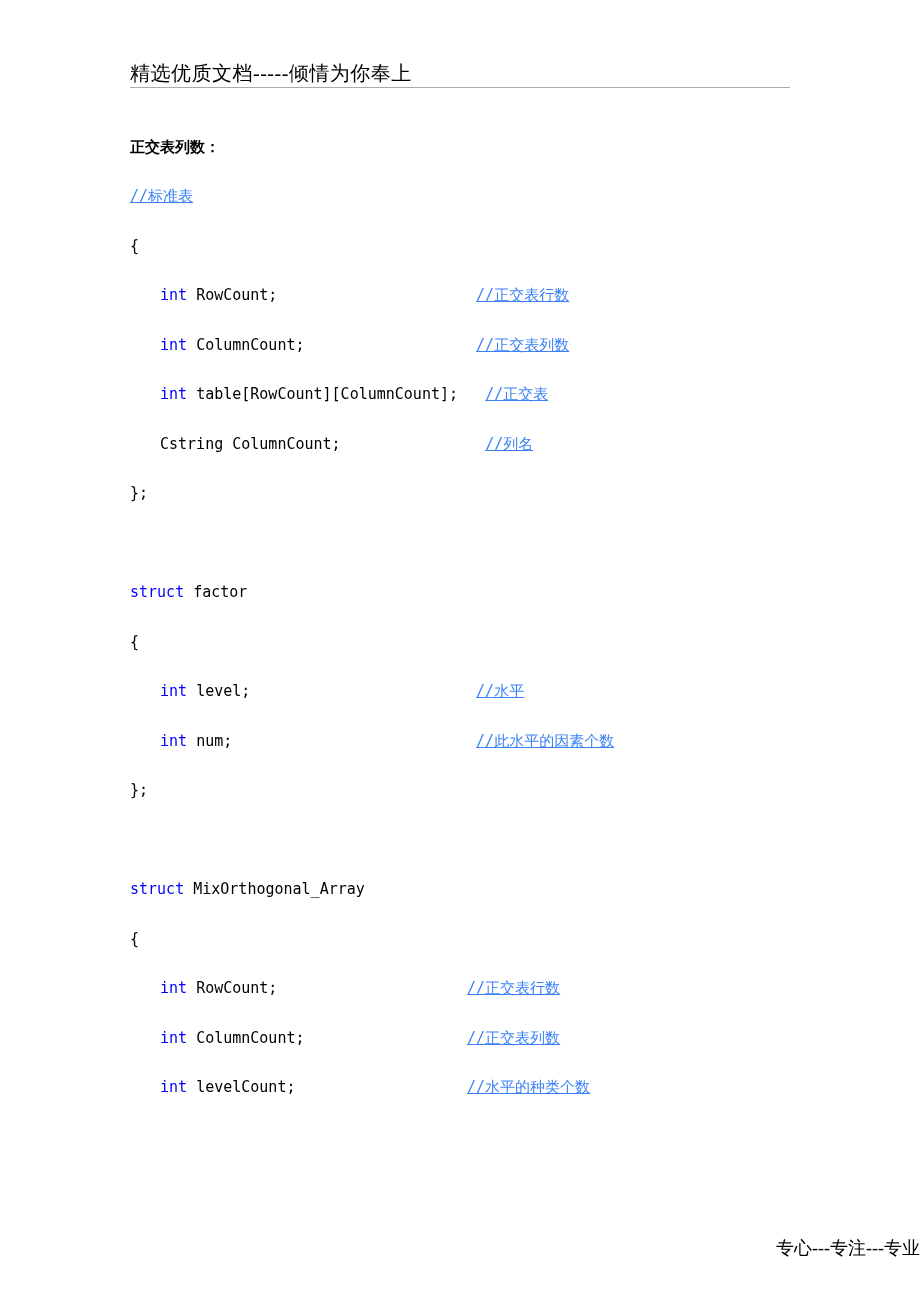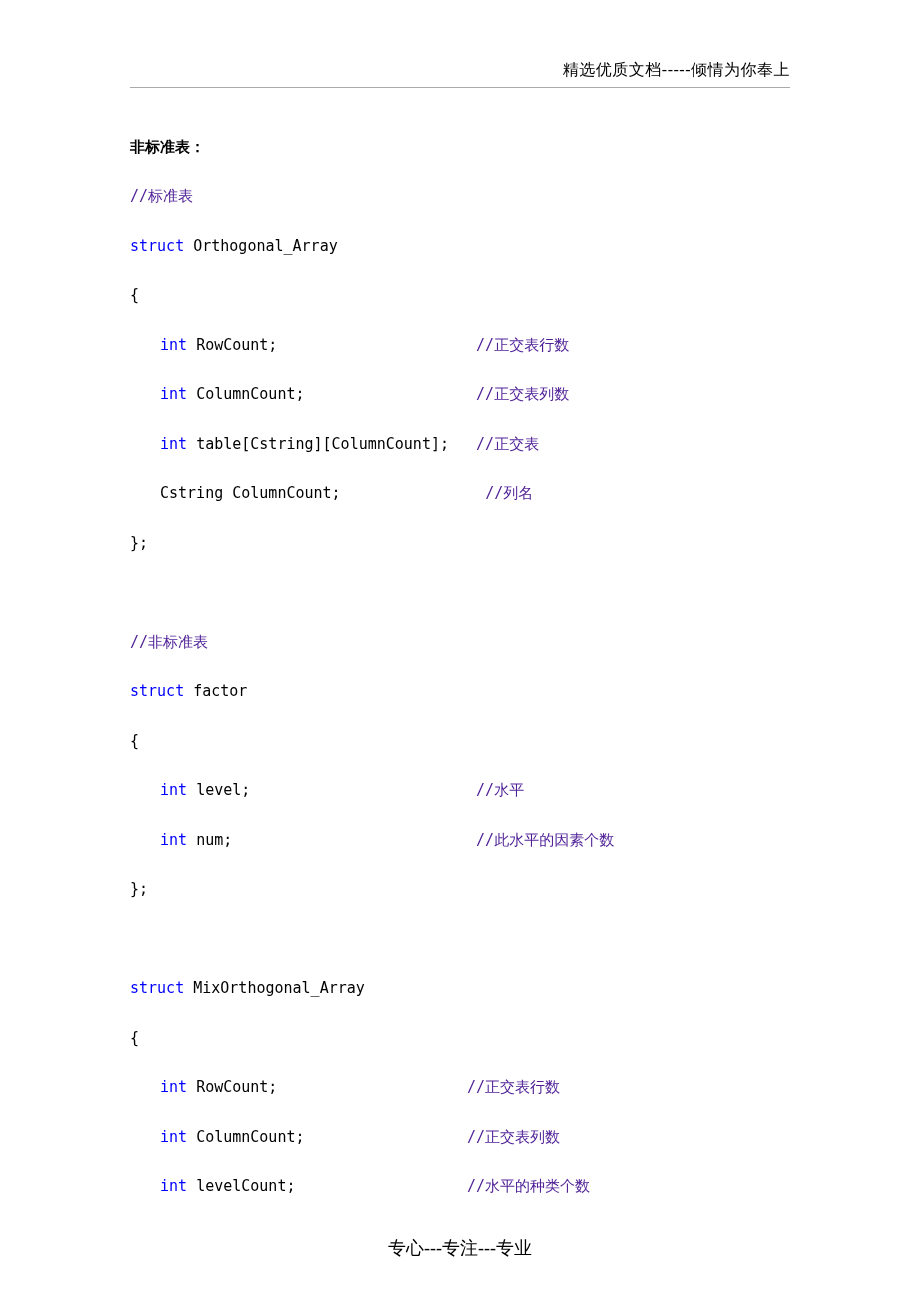--- a/index.html
+++ b/index.html
@@ -9,66 +9,64 @@
     background: #fff;
     font-family: "SimSun", "宋体", serif;
     font-size: 15px;
     color: #000;
     position: relative;
   }
   .page {
     padding: 60px 130px 50px 130px;
   }
   .header {
-    text-align: right;
-    font-size: 16px;
+    text-align: left;
+    font-size: 20px;
     color: #000;
-    padding-bottom: 6px;
+    padding-bottom: 0;
     border-bottom: 0.5px solid #aaa;
     margin-bottom: 22px;
     letter-spacing: 0.5px;
   }
   .footer {
     position: absolute;
     left: 0; right: 0;
     bottom: 42px;
-    text-align: center;
+    text-align: right;
     font-size: 18px;
     color: #000;
   }
   .code {
     font-family: "NSimSun", "SimSun", monospace;
     font-size: 15px;
     line-height: 1.65;
     white-space: pre;
   }
   .line { display: block; min-height: 1.65em; }
   .indent1 { padding-left: 2.0em; }
   .bold { font-weight: bold; }
-  .green { color: #4c1d95; }
+  .green { color: #3b82f6; text-decoration: underline; }
   .blue { color: #0000ff; }
 </style>
 </head>
 <body>
 
 <div class="page">
   <div class="header">精选优质文档-----倾情为你奉上</div>
 
   <div class="code">
-<span class="line bold">非标准表：</span>
+<span class="line bold">正交表列数：</span>
 <span class="line green">//标准表</span>
-<span class="line"><span class="blue">struct</span> <span>Orthogonal_Array</span></span>
 <span class="line">{</span>
 <span class="line indent1"><span class="blue">int</span> <span>RowCount;</span>                      <span class="green">//正交表行数</span></span>
 <span class="line indent1"><span class="blue">int</span> <span>ColumnCount;</span>                   <span class="green">//正交表列数</span></span>
-<span class="line indent1"><span class="blue">int</span> <span>table[Cstring][ColumnCount];</span>   <span class="green">//正交表</span></span>
+<span class="line indent1"><span class="blue">int</span> <span>table[RowCount][ColumnCount];</span>   <span class="green">//正交表</span></span>
 <span class="line indent1"><span>Cstring ColumnCount;</span>                <span class="green">//列名</span></span>
 <span class="line">};</span>
 <span class="line"></span>
-<span class="line green">//非标准表</span>
 <span class="line"><span class="blue">struct</span> <span>factor</span></span>
 <span class="line">{</span>
 <span class="line indent1"><span class="blue">int</span> <span>level;</span>                         <span class="green">//水平</span></span>
 <span class="line indent1"><span class="blue">int</span> <span>num;</span>                           <span class="green">//此水平的因素个数</span></span>
 <span class="line">};</span>
 <span class="line"></span>
 <span class="line"><span class="blue">struct</span> <span>MixOrthogonal_Array</span></span>
 <span class="line">{</span>
 <span class="line indent1"><span class="blue">int</span> <span>RowCount;</span>                     <span class="green">//正交表行数</span></span>
 <span class="line indent1"><span class="blue">int</span> <span>ColumnCount;</span>                  <span class="green">//正交表列数</span></span>

